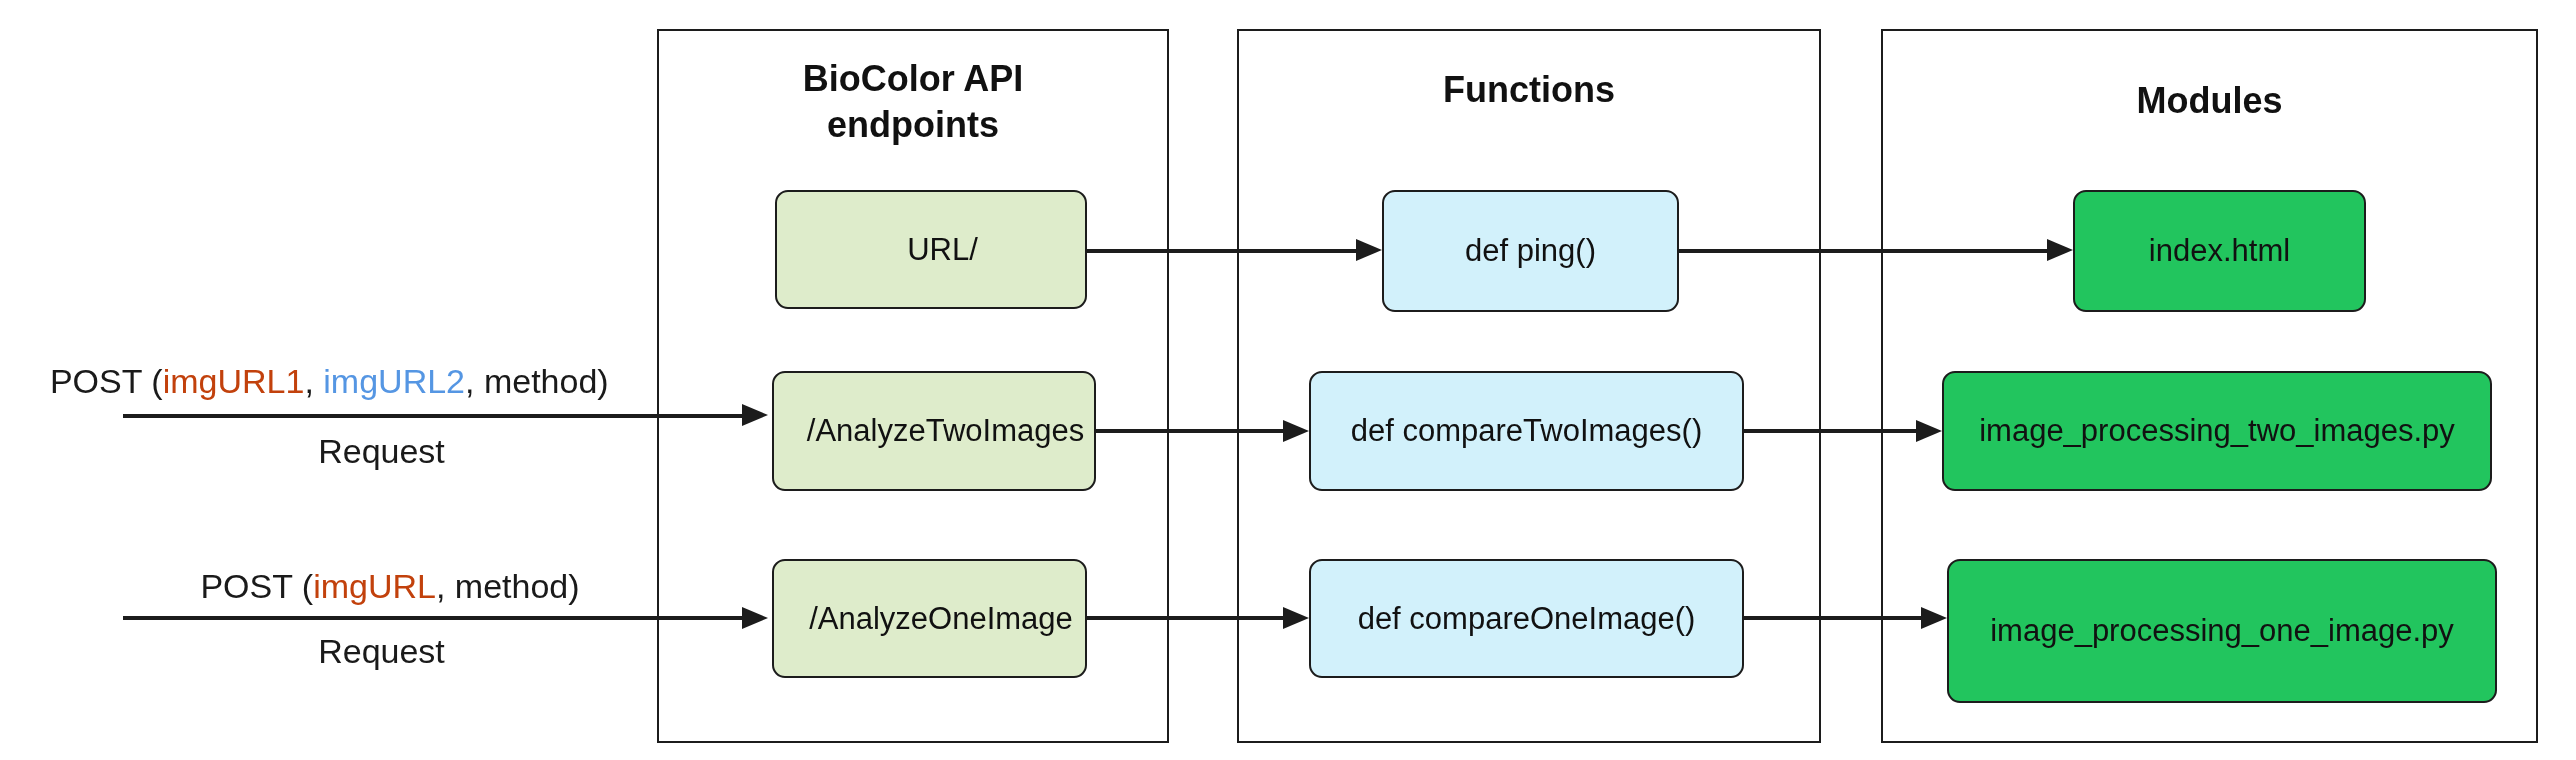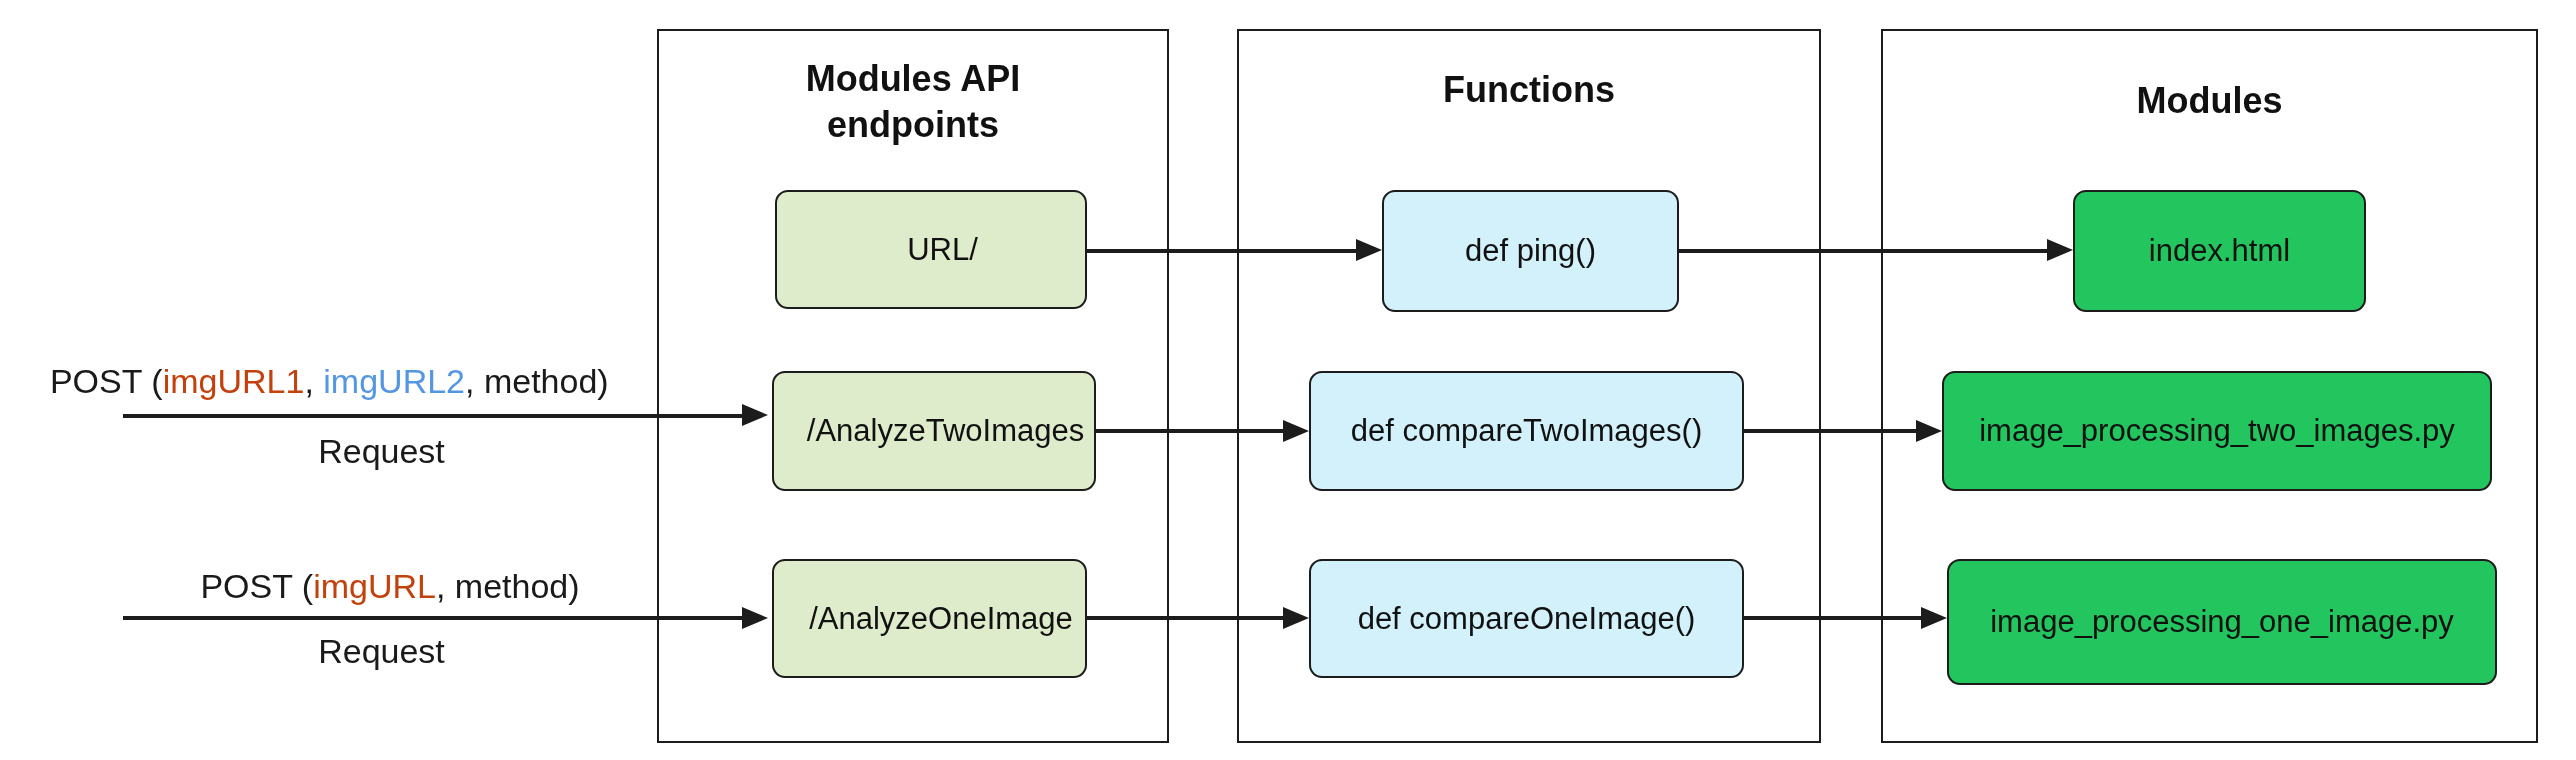--- a/index.html
+++ b/index.html
@@ -83,21 +83,21 @@
     <span>POST (</span><span class="seg-red">imgURL1</span><span>, </span><span class="seg-blue">imgURL2</span><span>, method)</span>
   </div>
   <div class="request-label" style="left:219px; top:433px; width:325px;">Request</div>
 
   <div class="post-label" style="left:77px; top:568px; width:626px;">
     <span>POST (</span><span class="seg-teal">imgURL</span><span>, method)</span>
   </div>
   <div class="request-label" style="left:219px; top:633px; width:325px;">Request</div>
 
   <div class="container" style="left:657px; top:29px; width:512px; height:714px;">
-    <div class="container-title" style="top:25px;">Modules API
+    <div class="container-title" style="top:25px;">BioColor API
 endpoints</div>
   </div>
 
   <div class="container" style="left:1881px; top:29px; width:657px; height:714px;">
     <div class="container-title" style="top:47px;">Modules</div>
   </div>
 
   <div class="container" style="left:1237px; top:29px; width:584px; height:714px;">
     <div class="container-title" style="top:36px;">Functions</div>
   </div>
@@ -105,21 +105,21 @@
   <div class="box green" style="left:775px; top:190px; width:312px; height:119px;">URL/</div>
   <div class="box green" style="left:772px; top:371px; width:324px; height:120px;">/AnalyzeTwoImages</div>
   <div class="box green" style="left:772px; top:559px; width:315px; height:119px;">/AnalyzeOneImage</div>
 
   <div class="box blue" style="left:1382px; top:190px; width:297px; height:122px;">def ping()</div>
   <div class="box blue" style="left:1309px; top:371px; width:435px; height:120px;">def compareTwoImages()</div>
   <div class="box blue" style="left:1309px; top:559px; width:435px; height:119px;">def compareOneImage()</div>
 
   <div class="box pink" style="left:2073px; top:190px; width:293px; height:122px;">index.html</div>
   <div class="box pink" style="left:1942px; top:371px; width:550px; height:120px;">image_processing_two_images.py</div>
-  <div class="box pink" style="left:1947px; top:559px; width:550px; height:126px;">image_processing_one_image.py</div>
+  <div class="box pink" style="left:1947px; top:559px; width:550px; height:144px;">image_processing_one_image.py</div>
 
   <div class="aline" style="left:1087px; top:249px; width:272px;"></div>
   <div class="ahead" style="left:1356px; top:239px;"></div>
 
   <div class="aline" style="left:1679px; top:249px; width:372px;"></div>
   <div class="ahead" style="left:2047px; top:239px;"></div>
 
   <div class="aline" style="left:123px; top:414px; width:620px;"></div>
   <div class="ahead" style="left:742px; top:404px;"></div>
 

